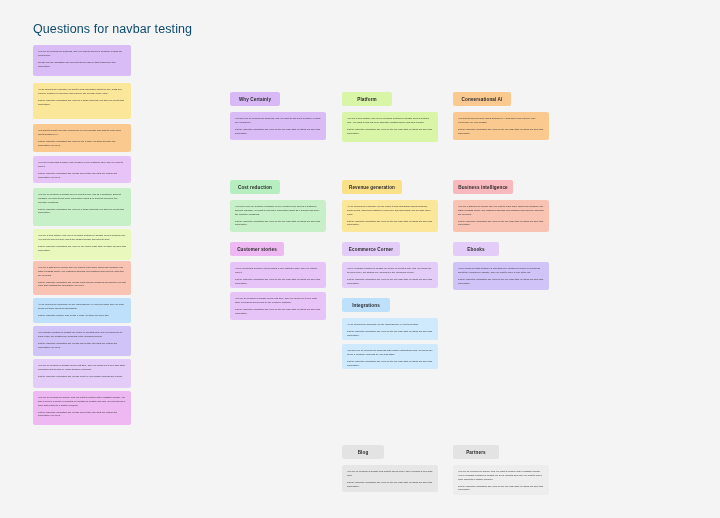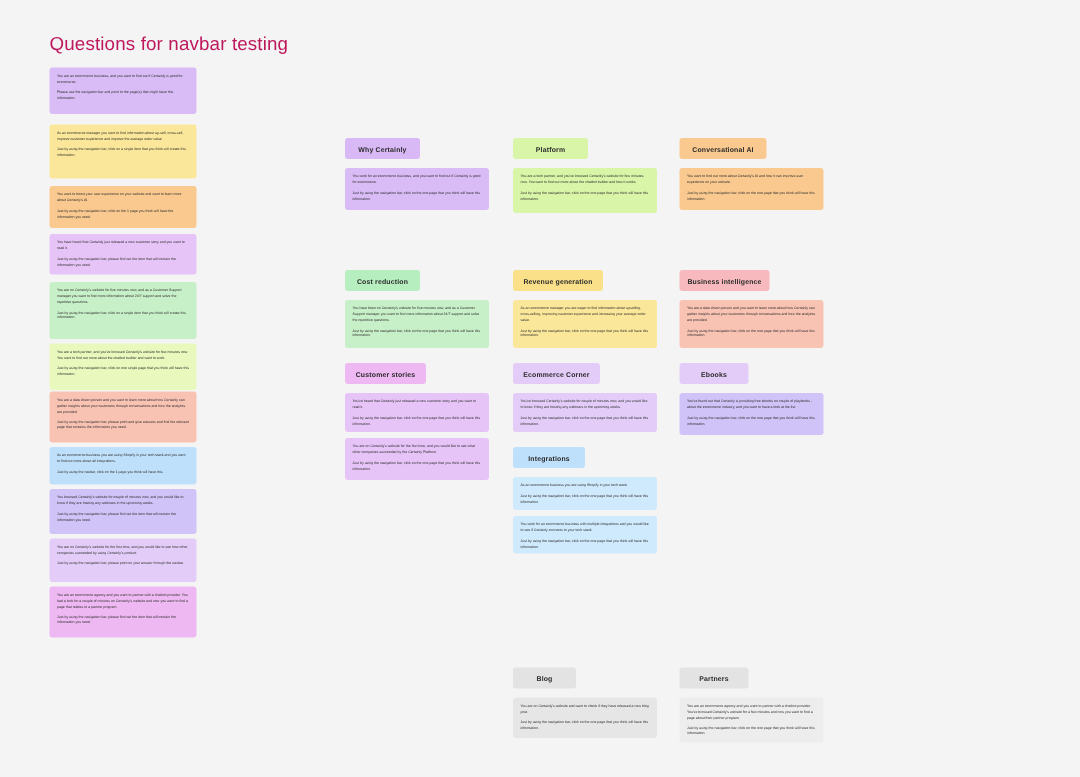--- a/index.html
+++ b/index.html
@@ -17,21 +17,21 @@
   #canvas {
     position: absolute;
     inset: 0;
     background: #f4f4f4;
   }
   #page-title {
     position: absolute;
     left: 33px;
     top: 22px;
     font-size: 12.5px;
-    color: #be185d;
+    color: #0c4a6e;
     letter-spacing: 0.1px;
     white-space: nowrap;
   }
   .card {
     position: absolute;
     box-sizing: border-box;
     border-radius: 2px;
     padding: 5px 5px 5px 5px;
     font-size: 2.35px;
     line-height: 1.62;

